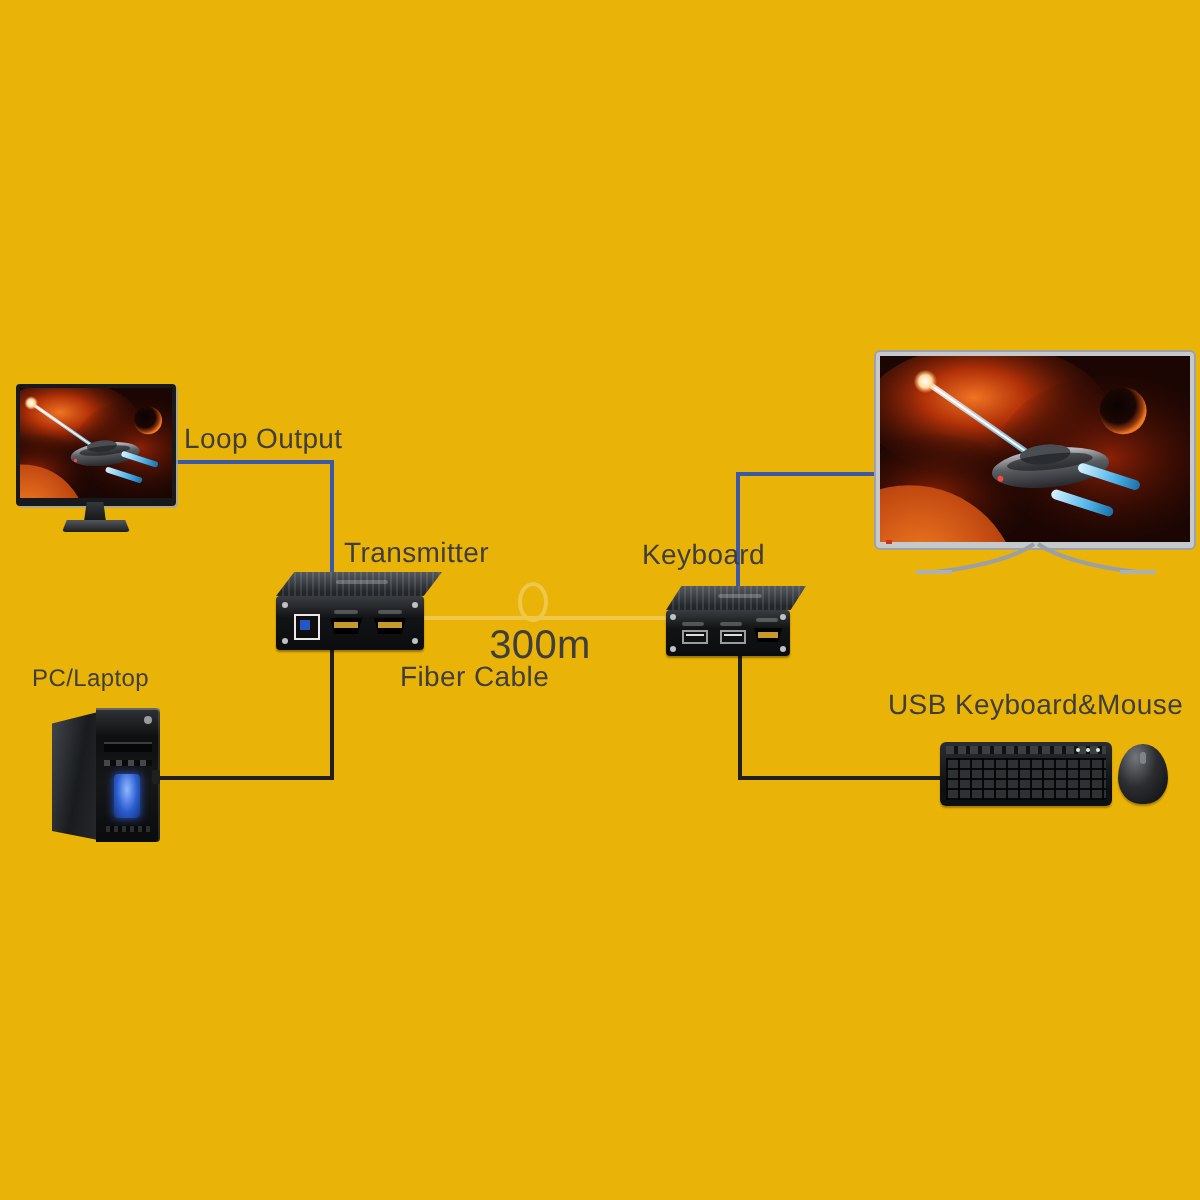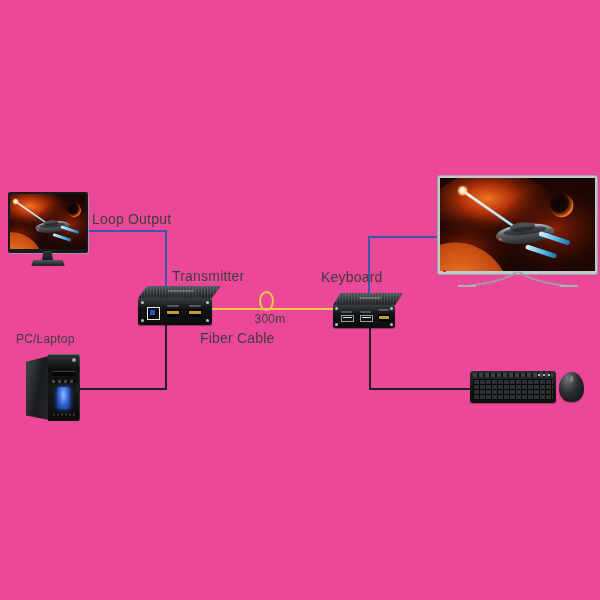--- a/index.html
+++ b/index.html
@@ -1,16 +1,16 @@
 <!DOCTYPE html>
 <html><head>
 <meta charset="utf-8">
 <style>
   html,body{margin:0;padding:0;}
-  .canvas{position:relative;width:600px;height:600px;background:#ec4899;overflow:hidden;
+  .canvas{position:relative;width:600px;height:600px;background:#eab308;overflow:hidden;
           font-family:"Liberation Sans",sans-serif;}
   .lbl{position:absolute;font-size:14px;color:#3e3e3e;white-space:nowrap;letter-spacing:.2px;}
   .cable{position:absolute;}
   
   .fiber-loop{position:absolute;left:259px;top:291px;width:11px;height:16px;border:2px solid #eec74b;border-radius:50%;background:transparent;}
   
   .ext-top{position:absolute;clip-path:polygon(11% 0,100% 0,89% 100%,0 100%);
      background:
        repeating-linear-gradient(90deg,rgba(255,255,255,.10) 0 1px,rgba(0,0,0,0) 1px 3px),
        linear-gradient(180deg,#55595e,#23262a 85%);}
@@ -248,16 +248,17 @@
     <div class="kbd-led" style="right:11px;"></div>
     <div class="kbd-led" style="right:16px;"></div>
   </div>
   <div class="mouse">
     <div class="mouse-wheel"></div>
   </div>
 
   <div class="lbl" style="left: 92px; top: 211px; color: rgb(62, 62, 62);">Loop Output</div>
   <div class="lbl" style="left: 172px; top: 268px; color: rgb(62, 62, 62);">Transmitter</div>
   <div class="lbl" style="left: 321px; top: 269px; color: rgb(62, 62, 62);">Keyboard</div>
-  <div class="lbl" style="left: 210px; top: 312px; width: 120px; text-align: center; font-size: 12px; color: rgb(62, 62, 62);">300m</div>
+  <div class="lbl" style="left: 210px; top: 312px; width: 120px; text-align: center; font-size: 20px; color: rgb(62, 62, 62);">300m</div>
   <div class="lbl" style="left: 200px; top: 330px; width: 120px; font-size: 14px; color: rgb(62, 62, 62);">Fiber Cable</div>
   <div class="lbl" style="left: 16px; top: 332px; font-size: 12px; color: rgb(62, 62, 62);">PC/Laptop</div>
+  <div class="lbl" style="left: 444px; top: 344px; color: rgb(62, 62, 62);">USB Keyboard&amp;Mouse</div>
 </div>
 
 </body></html>

